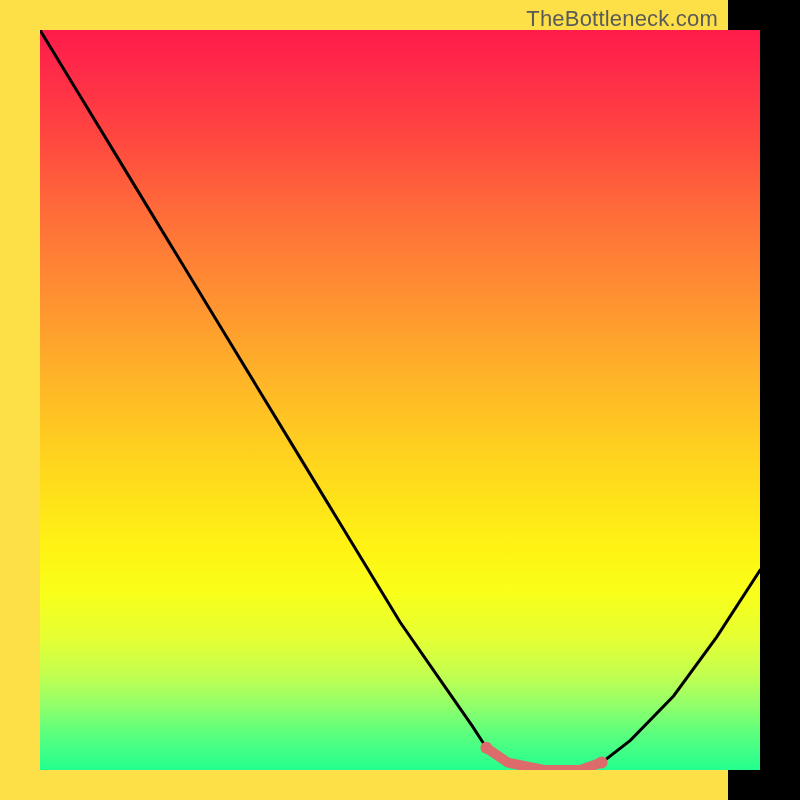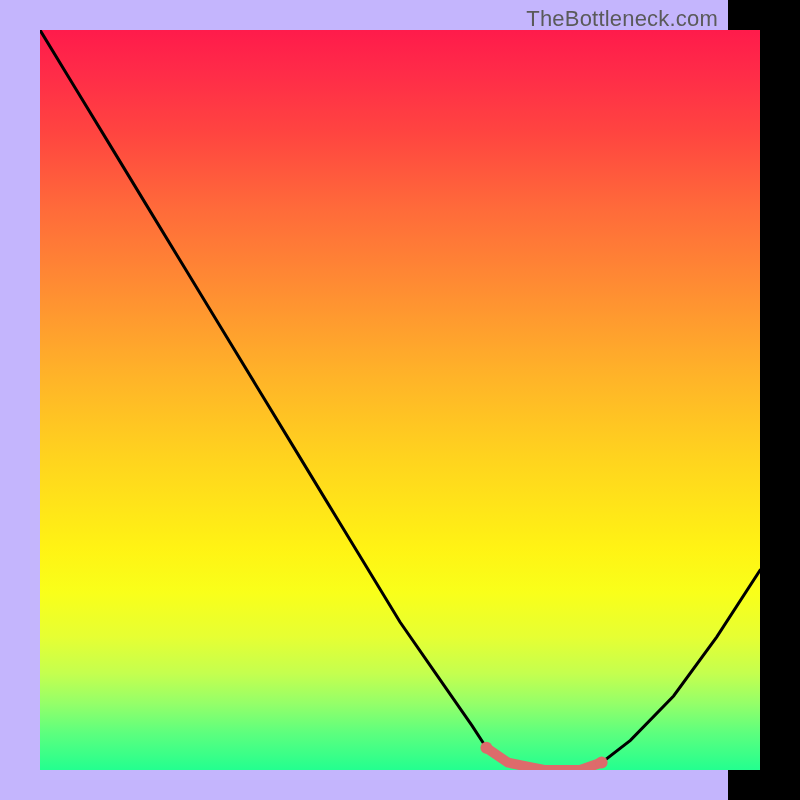--- a/index.html
+++ b/index.html
@@ -8,21 +8,21 @@
     width: 800px;
     height: 800px;
     background: #000;
     overflow: hidden;
     font-family: Arial, Helvetica, sans-serif;
   }
   .frame {
     position: relative;
     width: 728px;
     height: 800px;
-    background: #c4b5fd;
+    background: #fde047;
   }
   .watermark {
     position: absolute;
     top: 6px;
     right: 10px;
     color: #5a5a5a;
     font-size: 22px;
     font-weight: 500;
     letter-spacing: 0.2px;
     z-index: 5;

